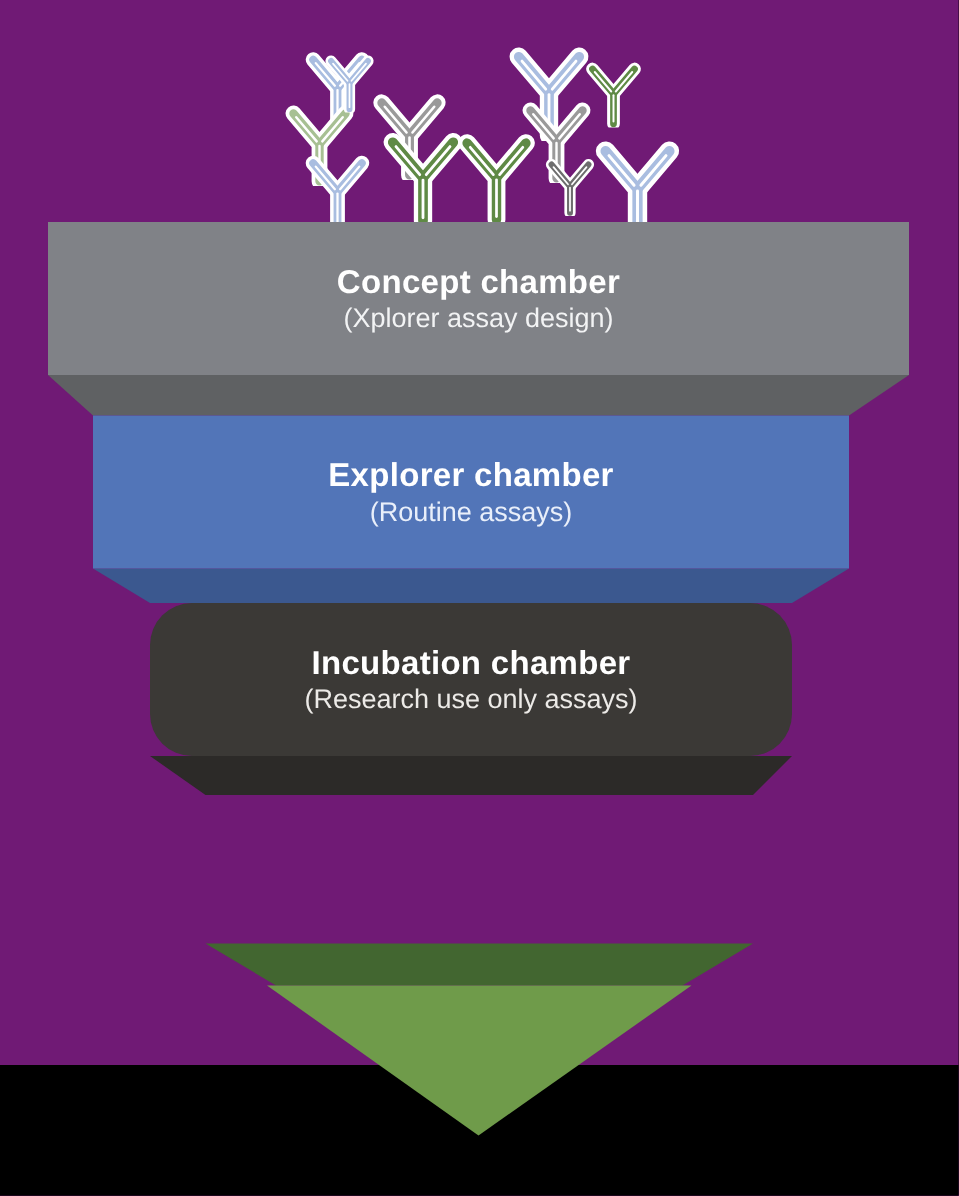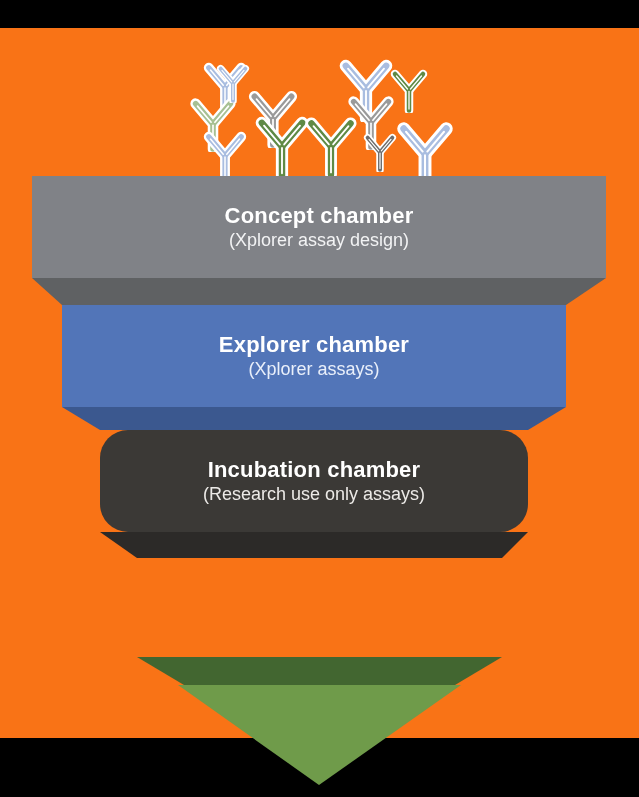--- a/index.html
+++ b/index.html
@@ -1,18 +1,18 @@
 <!DOCTYPE html>
 <html><head>
 <meta charset="utf-8">
 <style>
   html,body{margin:0;padding:0;background:#000;}
   body{width:639px;height:797px;overflow:hidden;
        font-family:"Liberation Sans","DejaVu Sans",sans-serif;}
-  #stage{position:relative;width:639px;height:710px;background:#f97316;margin-top:28px;}
+  #stage{position:relative;width:639px;height:710px;background:#701a75;}
 
   .ab{position:absolute;}
   .ab svg{display:block;}
 
   .funnel{position:absolute;left:0;top:0;width:639px;height:797px;}
 
   .band{position:absolute;box-sizing:border-box;display:flex;
         flex-direction:column;align-items:center;justify-content:center;
         text-align:center;}
   .band .t1{font-size:22px;font-weight:bold;color:#ffffff;line-height:1.18;
@@ -258,21 +258,21 @@
     <polygon points="178,657 461,657 319,757" fill="#6F9B4A"></polygon>
   </svg>
 
   <div class="band" id="b1">
     <div class="t1">Concept chamber</div>
     <div class="t2">(Xplorer assay design)</div>
   </div>
 
   <div class="band" id="b2">
     <div class="t1">Explorer chamber</div>
-    <div class="t2">(Xplorer assays)</div>
+    <div class="t2">(Routine assays)</div>
   </div>
 
   <div class="band" id="b3">
     <div class="t1">Incubation chamber</div>
     <div class="t2">(Research use only assays)</div>
   </div>
 
 
 </div>
 

